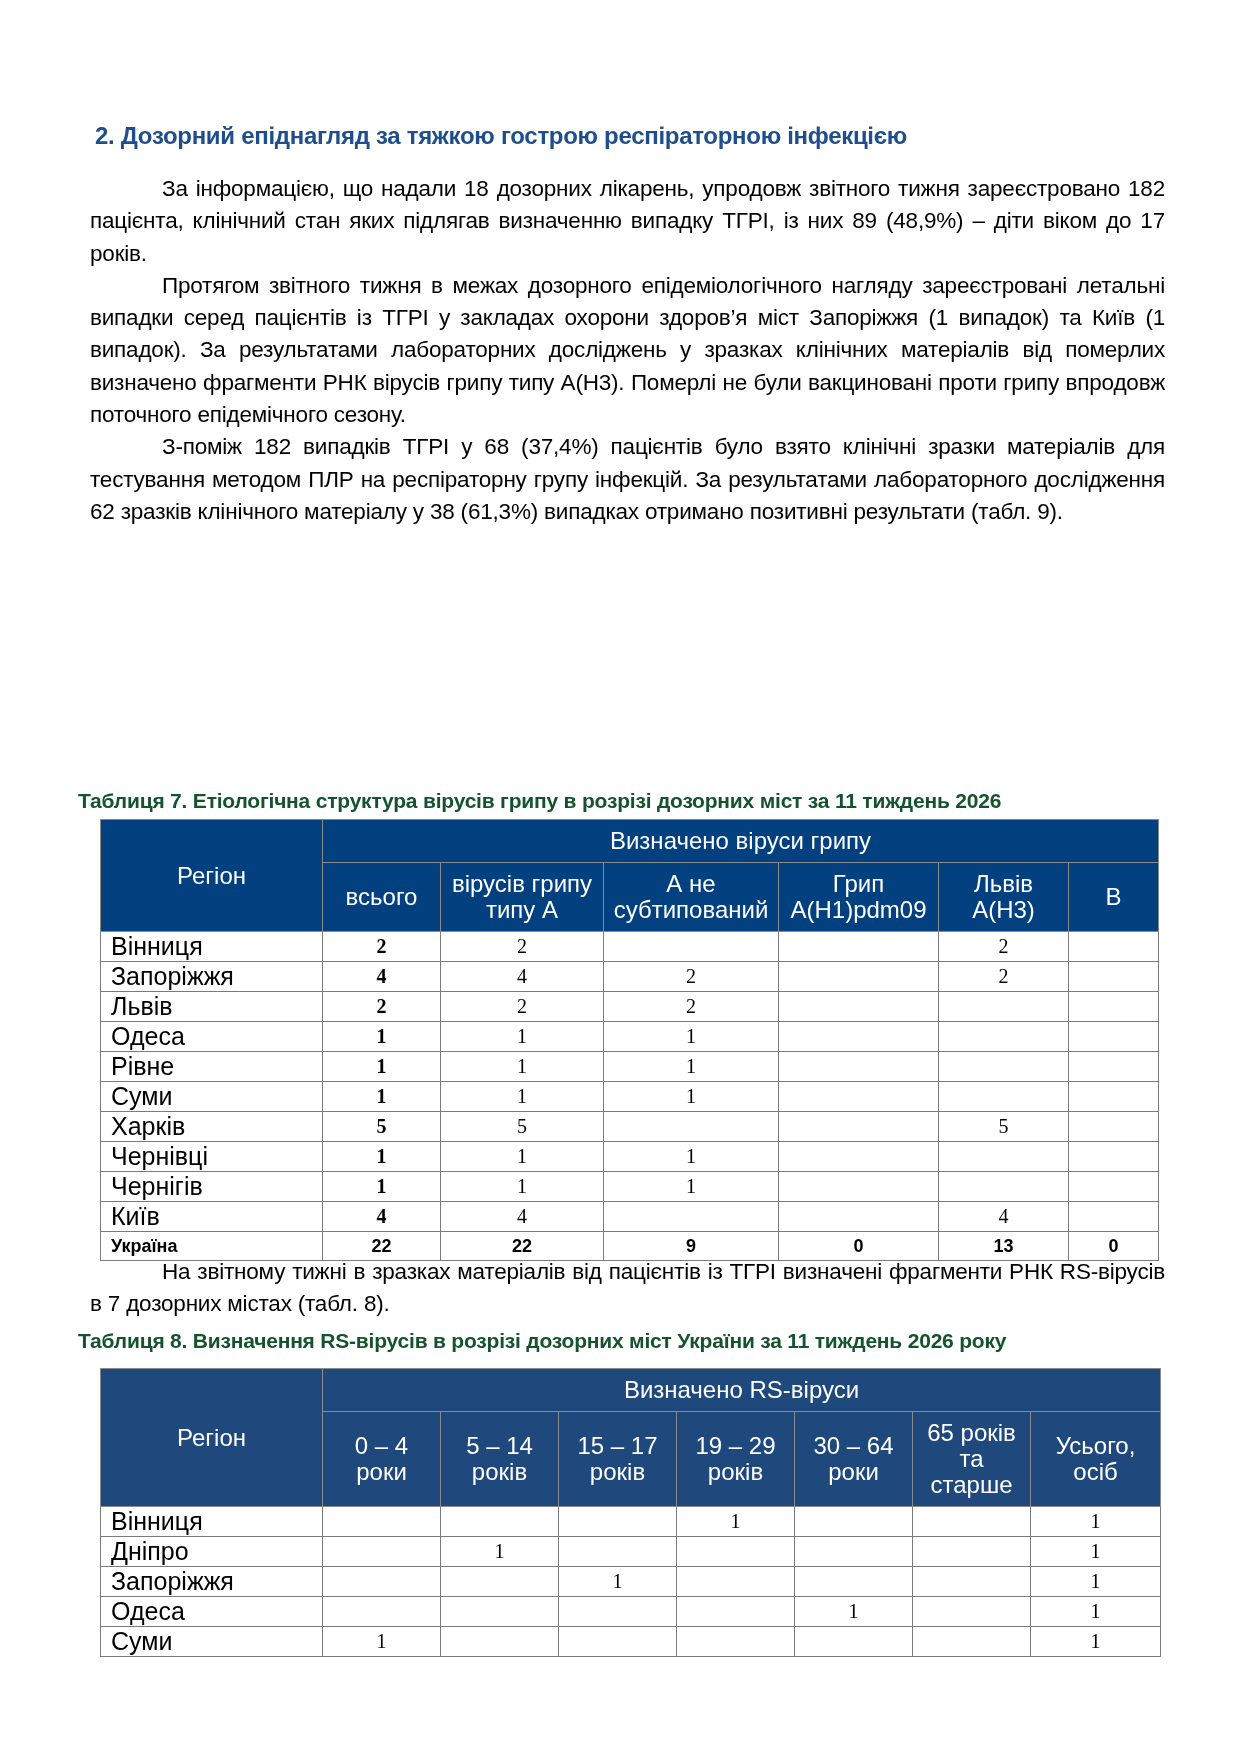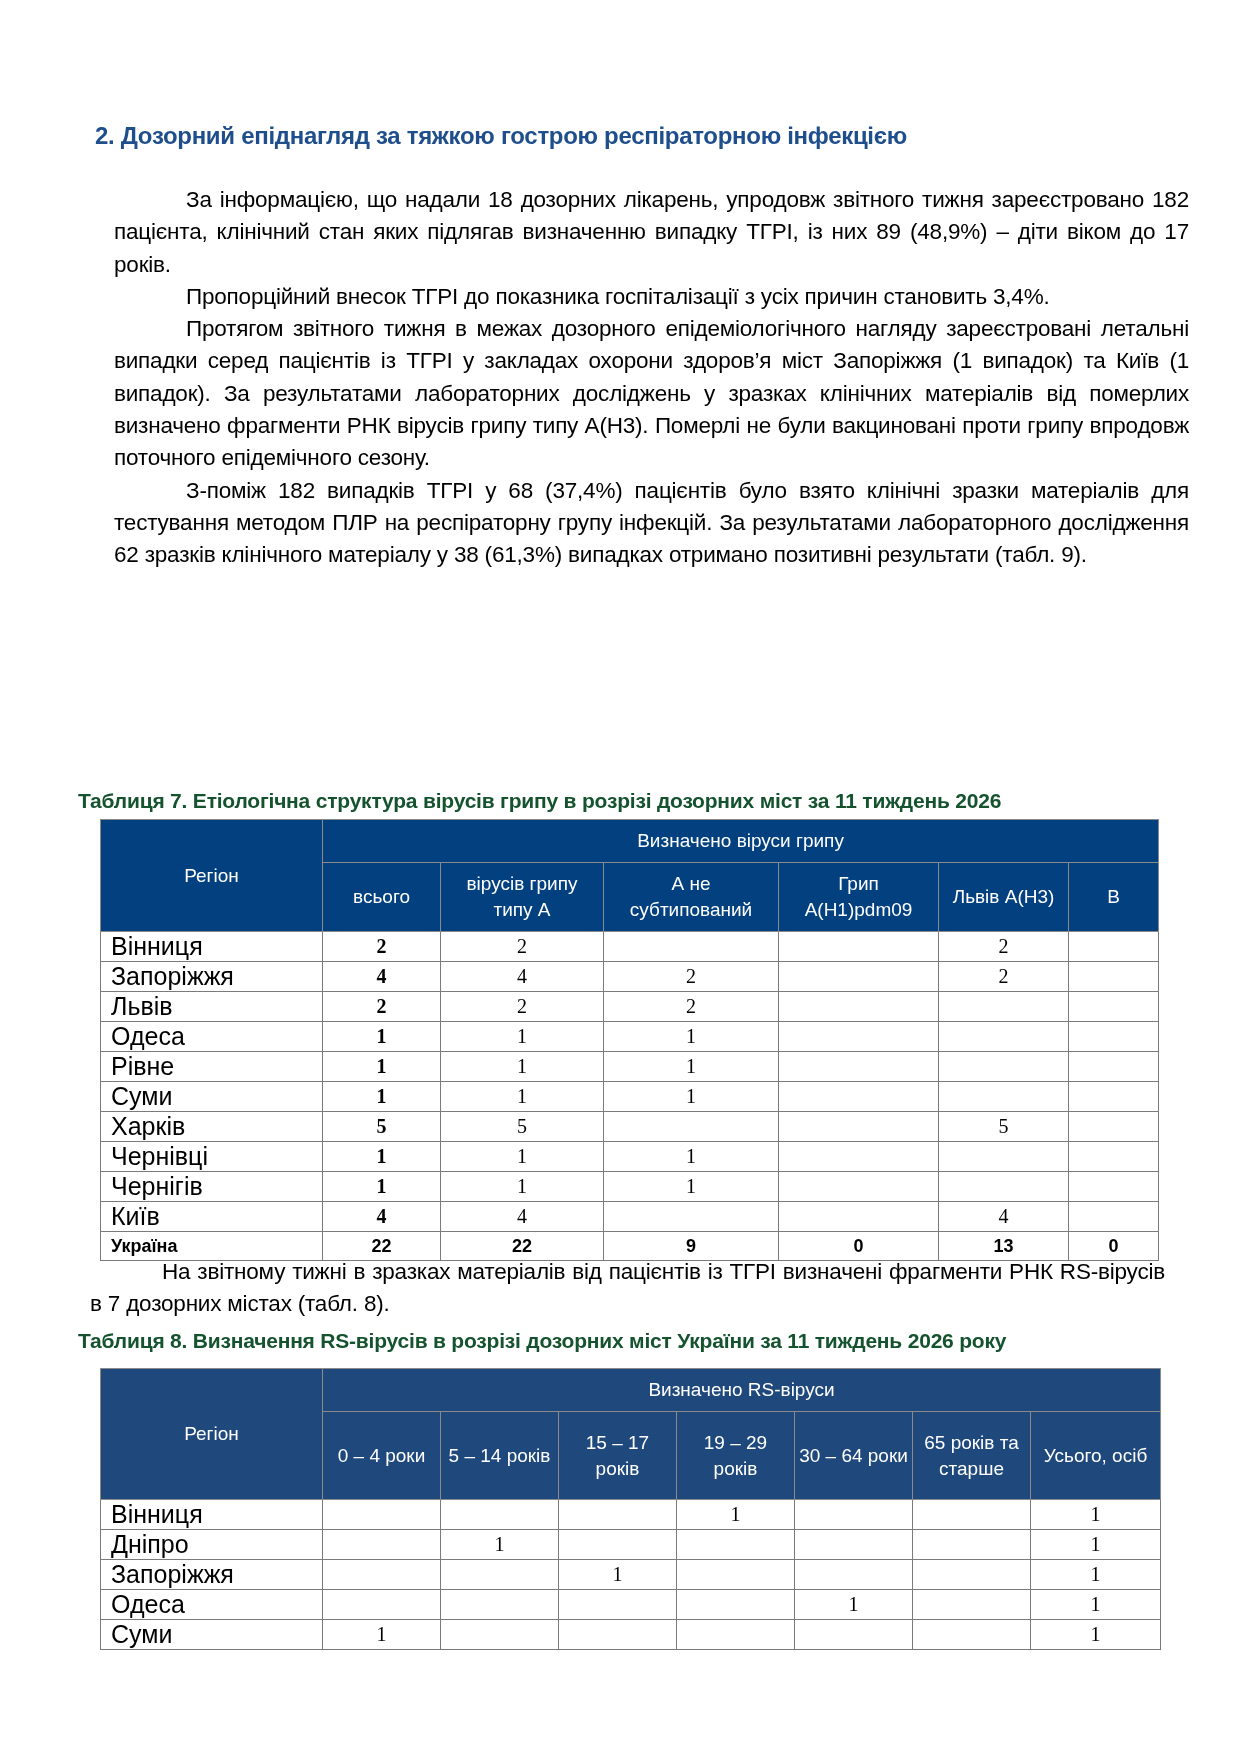--- a/index.html
+++ b/index.html
@@ -4,49 +4,48 @@
 <style>
   html, body { margin: 0; padding: 0; background: #ffffff; }
   body { width: 1241px; height: 1755px; position: relative; overflow: hidden;
          font-family: "Liberation Sans Narrow", "Liberation Sans", sans-serif; color: #000; }
   .page { position: absolute; left: 0; top: 0; width: 998px; height: 1755px; }
   .h2 { position: absolute; left: 95px; top: 122px; font-size: 24px; font-weight: bold;
         color: #1f4e8c; letter-spacing: -0.3px; white-space: nowrap; }
   .body-text { position: absolute; left: 90px; width: 1075px; font-size: 22.5px; line-height: 32.3px;
                text-align: justify; letter-spacing: -0.2px; }
   .body-text p { margin: 0; text-indent: 72px; }
-  .p1 { top: 184px; margin-left: 24px; }
+  .p1 { top: 173px; }
   .caption { position: absolute; left: 78px; font-size: 21px; font-weight: bold; color: #14532d;
              white-space: nowrap; letter-spacing: -0.2px; }
   .cap7 { top: 789px; }
   .cap8 { top: 1329px; }
   .p-after7 { top: 1256px; }
   table { position: absolute; border-collapse: collapse; table-layout: fixed; }
   .t7 { left: 100px; top: 819px; width: 1058px; }
   .t8 { left: 100px; top: 1368px; width: 1060px; }
-  th { background: #02407f; color: #fff; font-weight: normal; font-size: 19px; line-height: 26px;
+  th { background: #02407f; color: #fff; font-weight: normal; font-size: 24px; line-height: 26px;
        border: 1px solid #8a8a8a; padding: 8px 4px; text-align: center; vertical-align: middle; }
   .t8 th { background: #1f487c; }
   td { border: 1px solid #7a7a7a; font-size: 20px; height: 28px; padding: 0 4px; text-align: center;
        font-family: "Liberation Serif", serif; vertical-align: middle; }
   td.region { text-align: left; padding-left: 10px; font-family: "Liberation Sans", sans-serif; font-size: 25px; }
   td.bold { font-weight: bold; }
   tr.total td { font-family: "Liberation Sans", sans-serif; font-weight: bold; font-size: 18px; }
   .t8 td { height: 28px; }
 </style>
 </head>
 <body>
 
 <div class="page">
 
   <div class="h2">2.  Дозорний епіднагляд за тяжкою гострою респіраторною інфекцією</div>
 
   <div class="body-text p1">
     <p>За інформацією, що надали 18 дозорних лікарень, упродовж звітного тижня зареєстровано 182 пацієнта, клінічний стан яких підлягав визначенню випадку ТГРІ, із них 89 (48,9%) – діти віком до 17 років.</p>
-    <p>Пропорційний внесок ТГРІ до показника госпіталізації з усіх причин становить 3,4%.</p>
     <p>Протягом звітного тижня в межах дозорного епідеміологічного нагляду зареєстровані летальні випадки серед пацієнтів із ТГРІ у закладах охорони здоров’я міст Запоріжжя (1 випадок) та Київ (1 випадок). За результатами лабораторних досліджень у зразках клінічних матеріалів від померлих визначено фрагменти РНК вірусів грипу типу А(Н3). Померлі не були вакциновані проти грипу впродовж поточного епідемічного сезону.</p>
     <p>З-поміж 182 випадків ТГРІ у 68 (37,4%) пацієнтів було взято клінічні зразки матеріалів для тестування методом ПЛР на респіраторну групу інфекцій. За результатами лабораторного дослідження 62 зразків клінічного матеріалу у 38 (61,3%) випадках отримано позитивні результати (табл. 9).</p>
   </div>
 
   <div class="caption cap7">Таблиця 7. Етіологічна структура вірусів грипу в розрізі дозорних міст за 11 тиждень 2026</div>
 
   <table class="t7">
     <colgroup>
       <col style="width:222px">
         <col style="width:118px">

